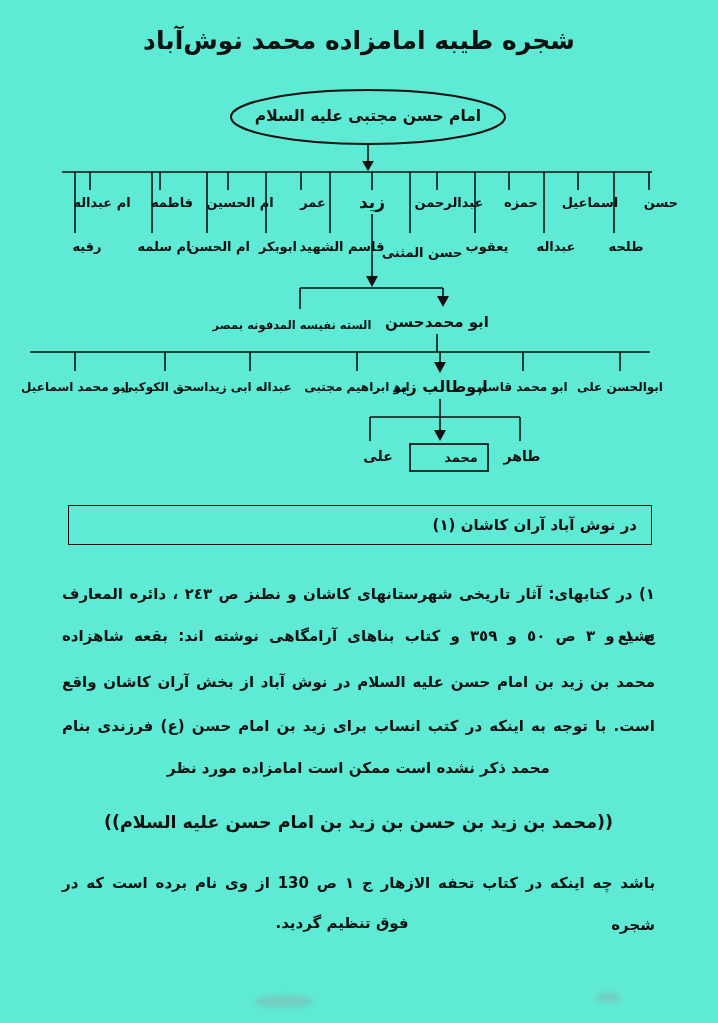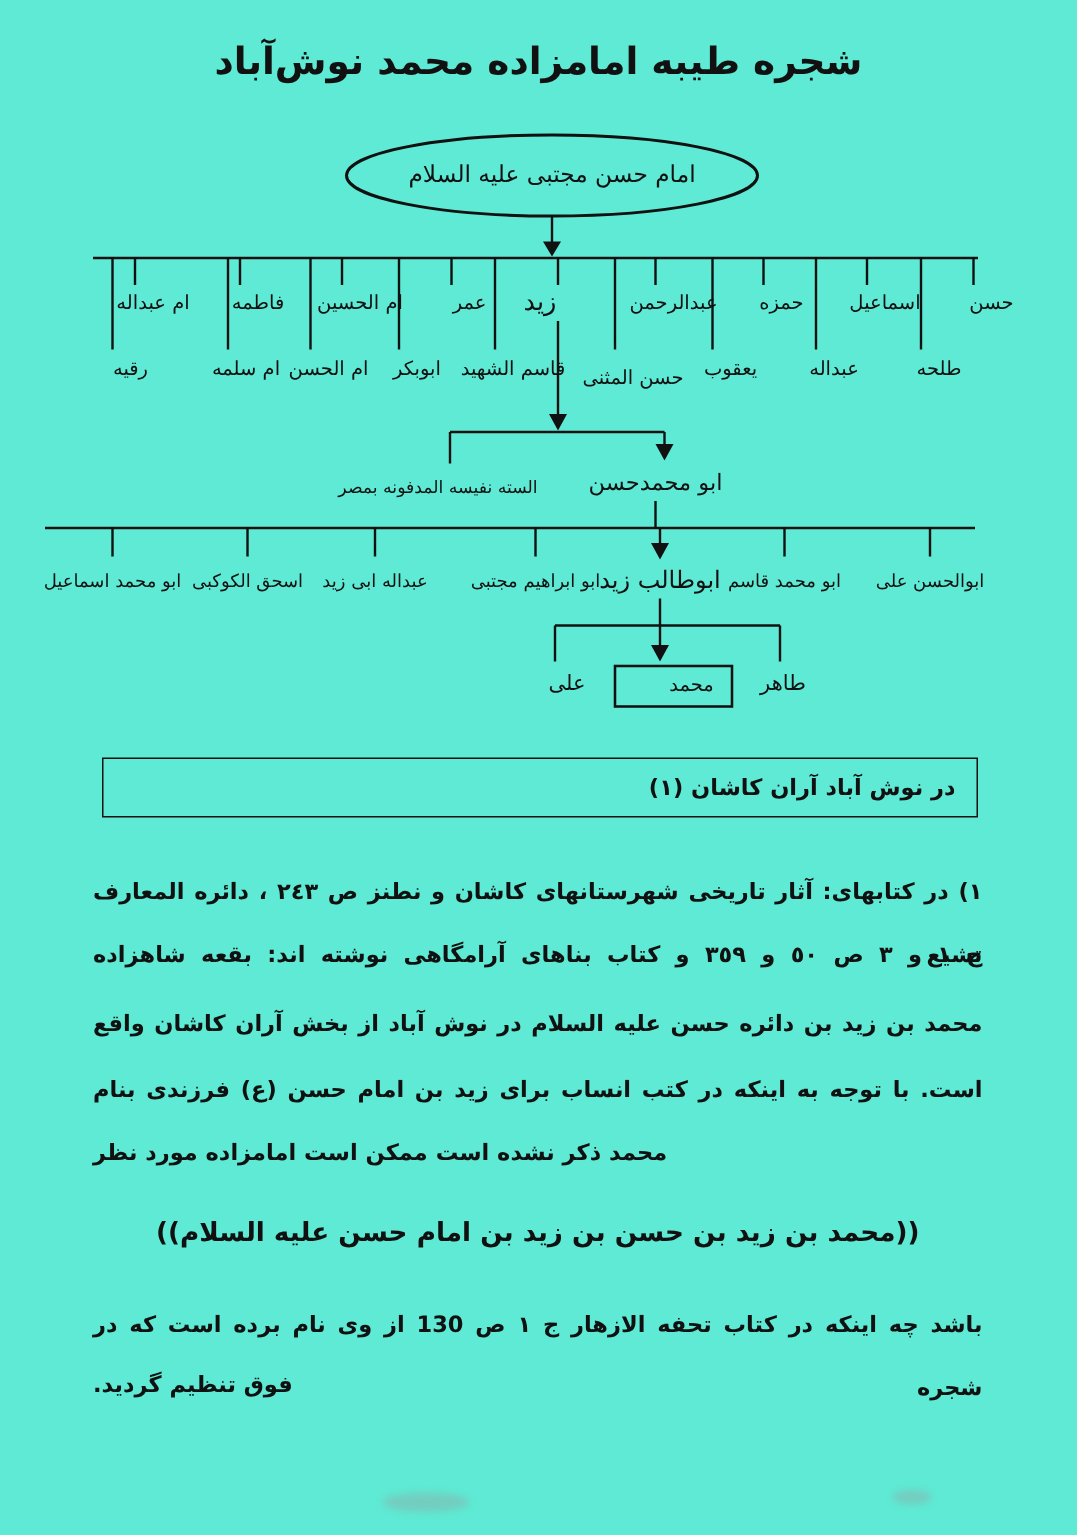--- a/index.html
+++ b/index.html
@@ -4,42 +4,42 @@
 <style>
   html,body{margin:0;padding:0;background:#e8e8e8;}
   .page{
     position:relative;width:718px;height:1023px;margin:0 auto;
     background:#5eead4;color:#111;overflow:hidden;
     font-family:"DejaVu Sans",sans-serif;direction:rtl;
   }
   .abs{position:absolute;}
   .lbl{
     position:absolute;transform:translate(-50%,-50%);
-    white-space:nowrap;font-weight:400;line-height:1.1;
+    white-space:nowrap;font-weight:700;line-height:1.1;
   }
   .s11{font-size:11.5px;} .s12{font-size:12px;} .s13{font-size:13px;margin-left:12px;}
   .s14{font-size:14px;text-align:right;} .s15{font-size:15px;} .s16{font-size:16px;} .s17{font-size:17px;}
   .page-title{
     position:absolute;top:26px;left:0;width:718px;text-align:center;
     font-size:25px;font-weight:700;letter-spacing:0;
   }
   .section-box{
     position:absolute;left:68px;top:505px;width:582px;height:38px;
     border:1.6px solid #111;
   }
   .section-box .txt{
     display:block;line-height:38px;padding:0 14px;text-align:right;
     font-size:15px;font-weight:700;
   }
   .pline{
     position:absolute;left:62px;width:593px;height:42px;line-height:42px;
     font-size:15px;font-weight:700;
   }
   .jline{text-align:justify;text-align-last:justify;}
-  .rline{text-align:left;}
+  .rline{text-align:center;}
   .emph{
     position:absolute;left:62px;top:800px;width:593px;height:44px;line-height:44px;
     text-align:center;font-size:17.5px;font-weight:700;
   }
   .smudge{
     position:absolute;background:#9a9a9a;border-radius:50%;
     filter:blur(2.5px);opacity:.35;
   }
   svg line, svg ellipse, svg rect{stroke:#111;}
 </style>
@@ -112,21 +112,21 @@
   <div class="lbl s15" style="left:368px;top:117px;font-size:15.5px">امام حسن مجتبی علیه السلام</div>
 
   <div class="lbl s13" style="left:649px;top:203px">حسن</div>
   <div class="lbl s13" style="left:614px;top:247px">طلحه</div>
   <div class="lbl s13" style="left:578px;top:203px">اسماعیل</div>
   <div class="lbl s13" style="left:544px;top:247px">عبداله</div>
   <div class="lbl s13" style="left:509px;top:203px">حمزه</div>
   <div class="lbl s13" style="left:475px;top:247px">یعقوب</div>
   <div class="lbl s13" style="left:437px;top:203px">عبدالرحمن</div>
   <div class="lbl s13" style="left:410px;top:253px">حسن المثنی</div>
-  <div class="lbl s17" style="left:360px;top:202px">زید</div>
+  <div class="lbl s17" style="left:372px;top:202px">زید</div>
   <div class="lbl s13" style="left:330px;top:247px">قاسم الشهید</div>
   <div class="lbl s13" style="left:301px;top:203px">عمر</div>
   <div class="lbl s13" style="left:266px;top:247px">ابوبکر</div>
   <div class="lbl s13" style="left:228px;top:203px">ام الحسین</div>
   <div class="lbl s13" style="left:207px;top:247px">ام الحسن</div>
   <div class="lbl s13" style="left:160px;top:203px">فاطمه</div>
   <div class="lbl s13" style="left:152px;top:247px">ام سلمه</div>
   <div class="lbl s13" style="left:90px;top:203px">ام عبداله</div>
   <div class="lbl s13" style="left:75px;top:247px">رقیه</div>
 
@@ -144,21 +144,21 @@
   <div class="lbl s14" style="left:522px;top:457px">طاهر</div>
   <div class="lbl s13" style="left:449px;top:458px">محمد</div>
   <div class="lbl s14" style="left:378px;top:457px">علی</div>
 
   <div class="section-box">
     <span class="txt">در نوش آباد آران کاشان (١)</span>
   </div>
 
   <div class="pline jline" style="top:573px">١) در کتابهای: آثار تاریخی شهرستانهای کاشان و نطنز ص ٢٤٣ ، دائره المعارف تشیع</div>
   <div class="pline jline" style="top:615px">ج ١ و ٣ ص ٥٠ و ٣٥٩ و کتاب بناهای آرامگاهی نوشته اند: بقعه شاهزاده</div>
-  <div class="pline jline" style="top:661px">محمد بن زید بن دائره حسن علیه السلام در نوش آباد از بخش آران کاشان واقع</div>
+  <div class="pline jline" style="top:661px">محمد بن زید بن امام حسن علیه السلام در نوش آباد از بخش آران کاشان واقع</div>
   <div class="pline jline" style="top:705px">است. با توجه به اینکه در کتب انساب برای زید بن امام حسن (ع) فرزندی بنام</div>
   <div class="pline rline" style="top:747px">محمد ذکر نشده است ممکن است امامزاده مورد نظر</div>
 
   <div class="emph">((محمد بن زید بن حسن بن زید بن امام حسن علیه السلام))</div>
 
   <div class="pline jline" style="top:862px">باشد چه اینکه در کتاب تحفه الازهار ج ١ ص 130 از وی نام برده است که در شجره</div>
   <div class="pline rline" style="top:902px;padding-left:0;width:560px">فوق تنظیم گردید.</div>
 
   <div class="smudge" style="left:255px;top:995px;width:58px;height:13px"></div>
   <div class="smudge" style="left:595px;top:993px;width:26px;height:10px"></div>

